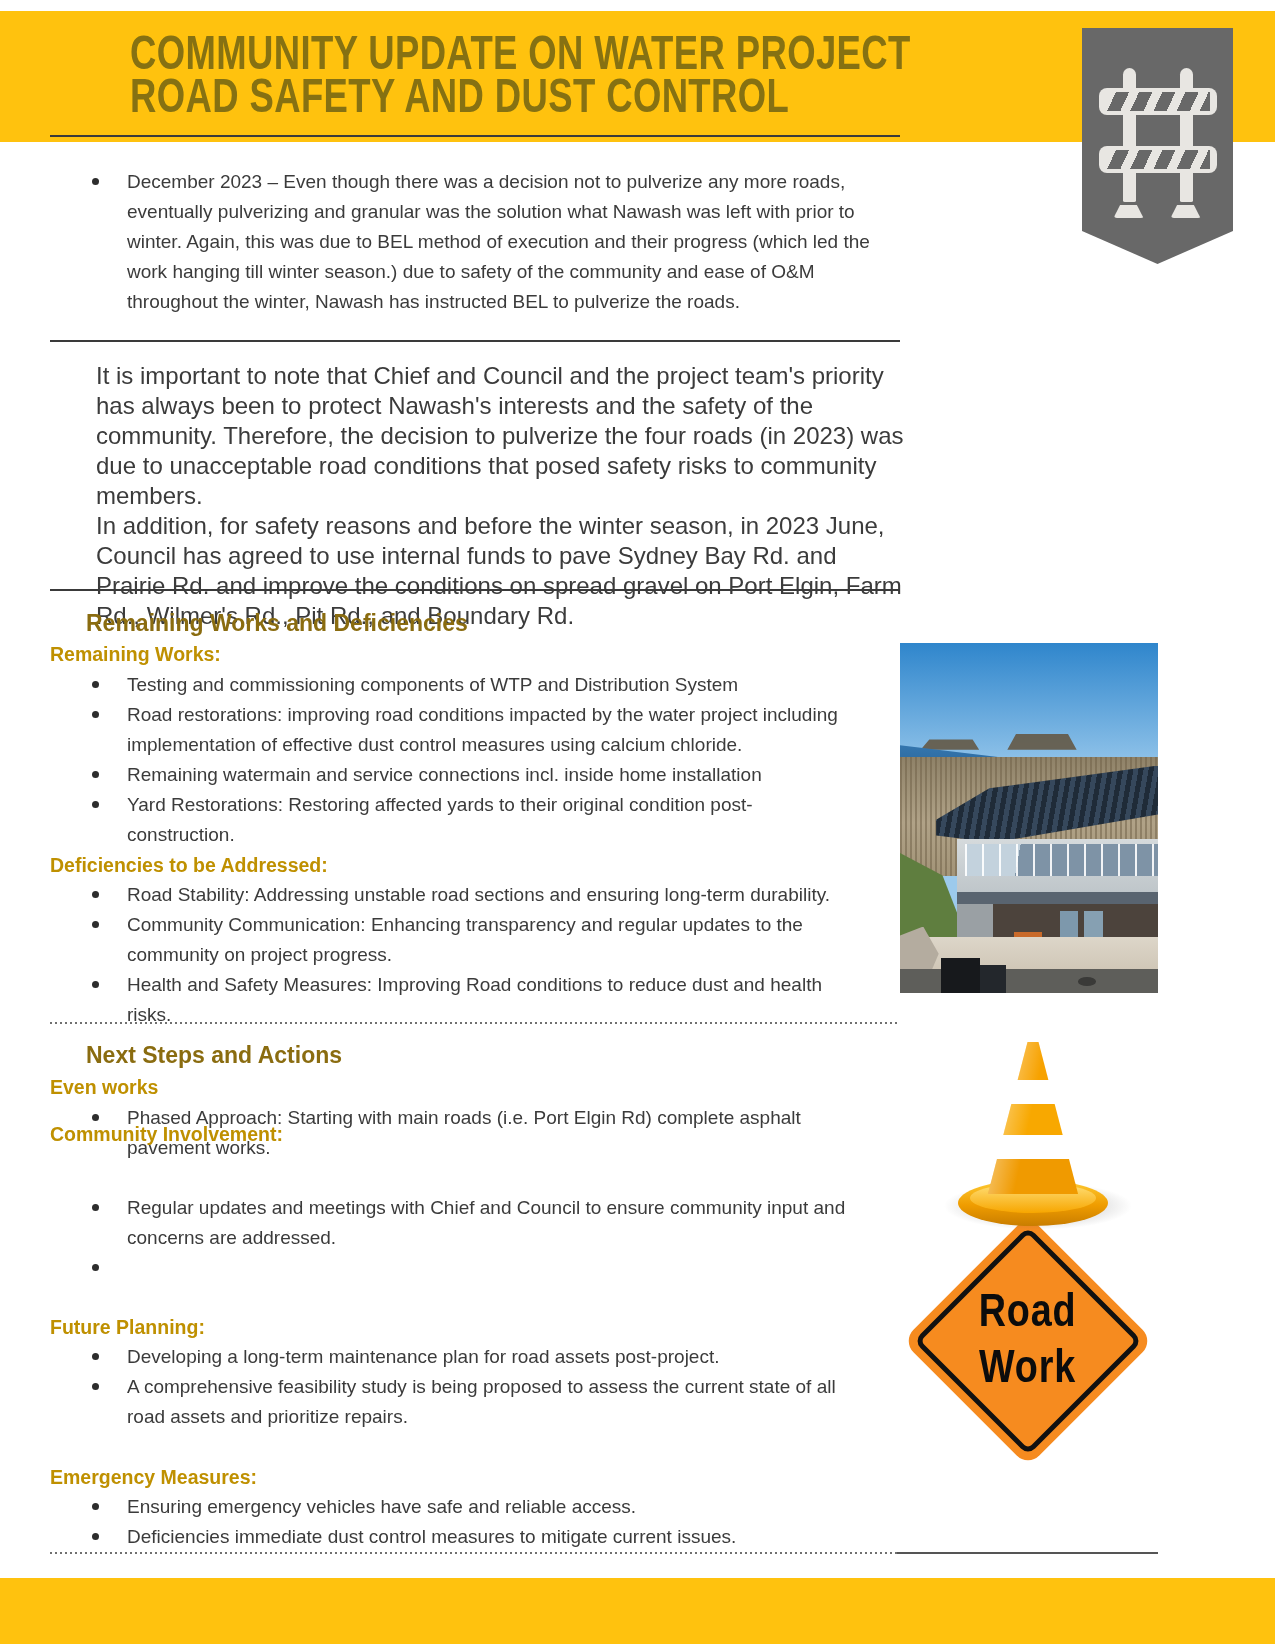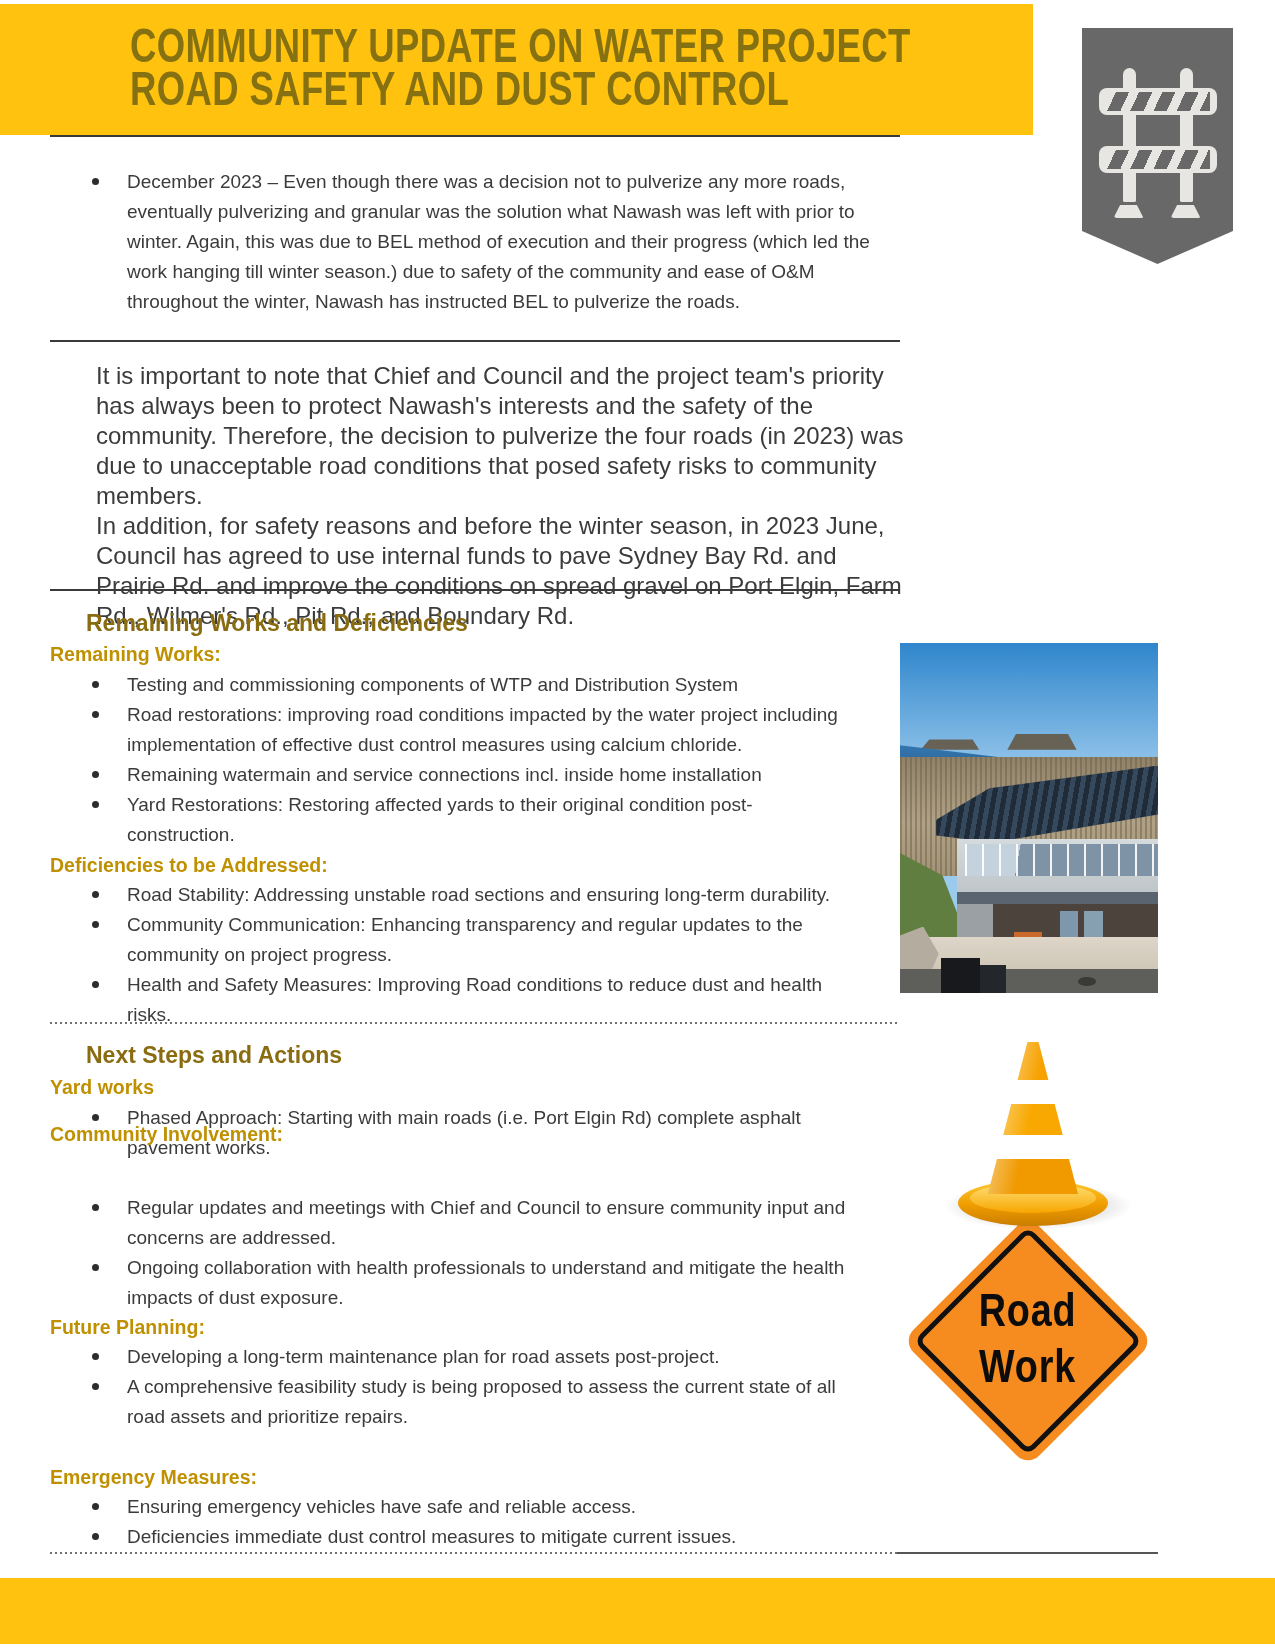--- a/index.html
+++ b/index.html
@@ -1,20 +1,20 @@
 <!DOCTYPE html>
 <html><head>
 <meta charset="utf-8">
 <style>
   html,body{margin:0;padding:0;background:#fff;}
   .page{position:relative;width:1275px;height:1650px;background:#ffffff;overflow:hidden;
         font-family:"Liberation Sans",sans-serif;color:#3b3b3b;}
 
   
-  .banner{position:absolute;left:0;top:4px;width:1033px;height:131px;background:#FFC20E;}
+  .banner{position:absolute;left:0;top:11px;width:1275px;height:131px;background:#FFC20E;}
   .title{position:absolute;left:130px;top:20px;font-weight:bold;font-size:48px;line-height:43px;
          color:#867112;transform:scaleX(.76);transform-origin:left top;white-space:nowrap;letter-spacing:.5px;}
 
   
   .pennant{position:absolute;left:1082px;top:28px;width:151px;height:236px;background:#686868;
            clip-path:polygon(0 0,100% 0,100% 86%,50% 100%,0 86%);}
   .barricade{position:absolute;left:50%;top:32px;transform:translateX(-50%);width:118px;height:164px;}
   .leg{position:absolute;top:8px;width:13px;height:134px;background:#e8e6e2;border-radius:7px 7px 2px 2px;}
   .leg.l{left:24px}.leg.r{left:81px}
   .foot{position:absolute;bottom:6px;width:30px;height:13px;background:#e8e6e2;
@@ -178,29 +178,29 @@
     <div class="ph rubble"></div>
     <div class="ph asphalt"></div>
     <div class="ph box1"></div>
     <div class="ph box2"></div>
     <div class="ph manhole"></div>
   </div>
 
   <div class="dotted" style="left:50px;top:1022px;width:850px"></div>
 
   <div class="h2" style="top:1040px">Next Steps and Actions</div>
-  <div class="h3" style="top:1072px">Yard works</div>
+  <div class="h3" style="top:1072px">Even works</div>
   <ul class="blist" style="top:1103px;width:770px">
     <li><span class="dot"></span><span>Phased Approach: Starting with main roads (i.e. Port Elgin Rd) complete asphalt pavement works.</span></li>
   </ul>
 
   <div class="h3" style="top:1119px">Community Involvement:</div>
   <ul class="blist" style="top:1193px;width:770px">
     <li><span class="dot"></span><span>Regular updates and meetings with Chief and Council to ensure community input and concerns are addressed.</span></li>
-    <li><span class="dot"></span><span>Ongoing collaboration with health professionals to understand and mitigate the health impacts of dust exposure.</span></li>
+    <li><span class="dot"></span></li>
   </ul>
 
   <div class="h3" style="top:1312px">Future Planning:</div>
   <ul class="blist" style="top:1342px;width:770px">
     <li><span class="dot"></span><span>Developing a long-term maintenance plan for road assets post-project.</span></li>
     <li><span class="dot"></span><span>A comprehensive feasibility study is being proposed to assess the current state of all road assets and prioritize repairs.</span></li>
   </ul>
 
   <div class="h3" style="top:1462px">Emergency Measures:</div>
   <ul class="blist" style="top:1492px;width:770px">

